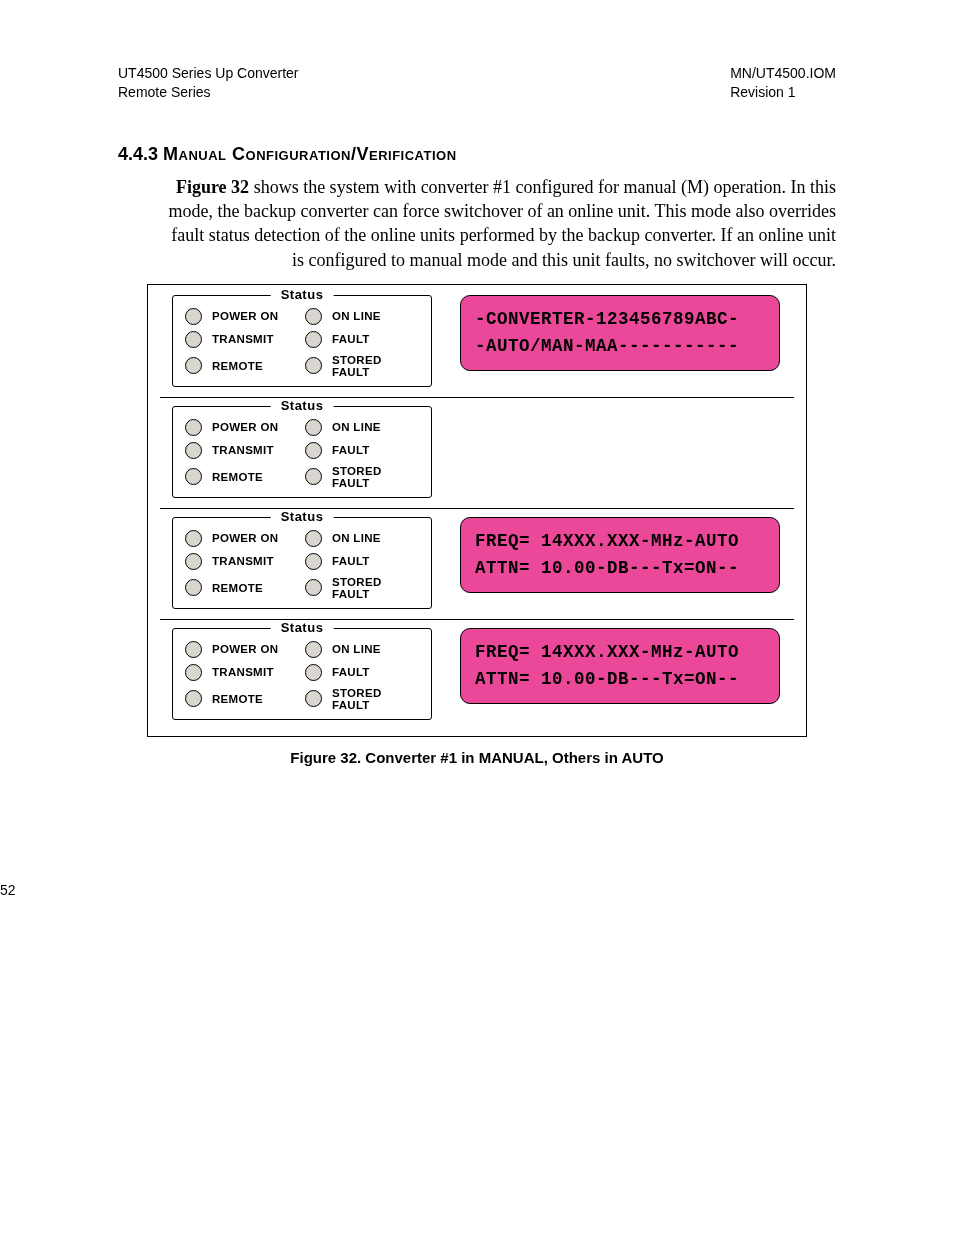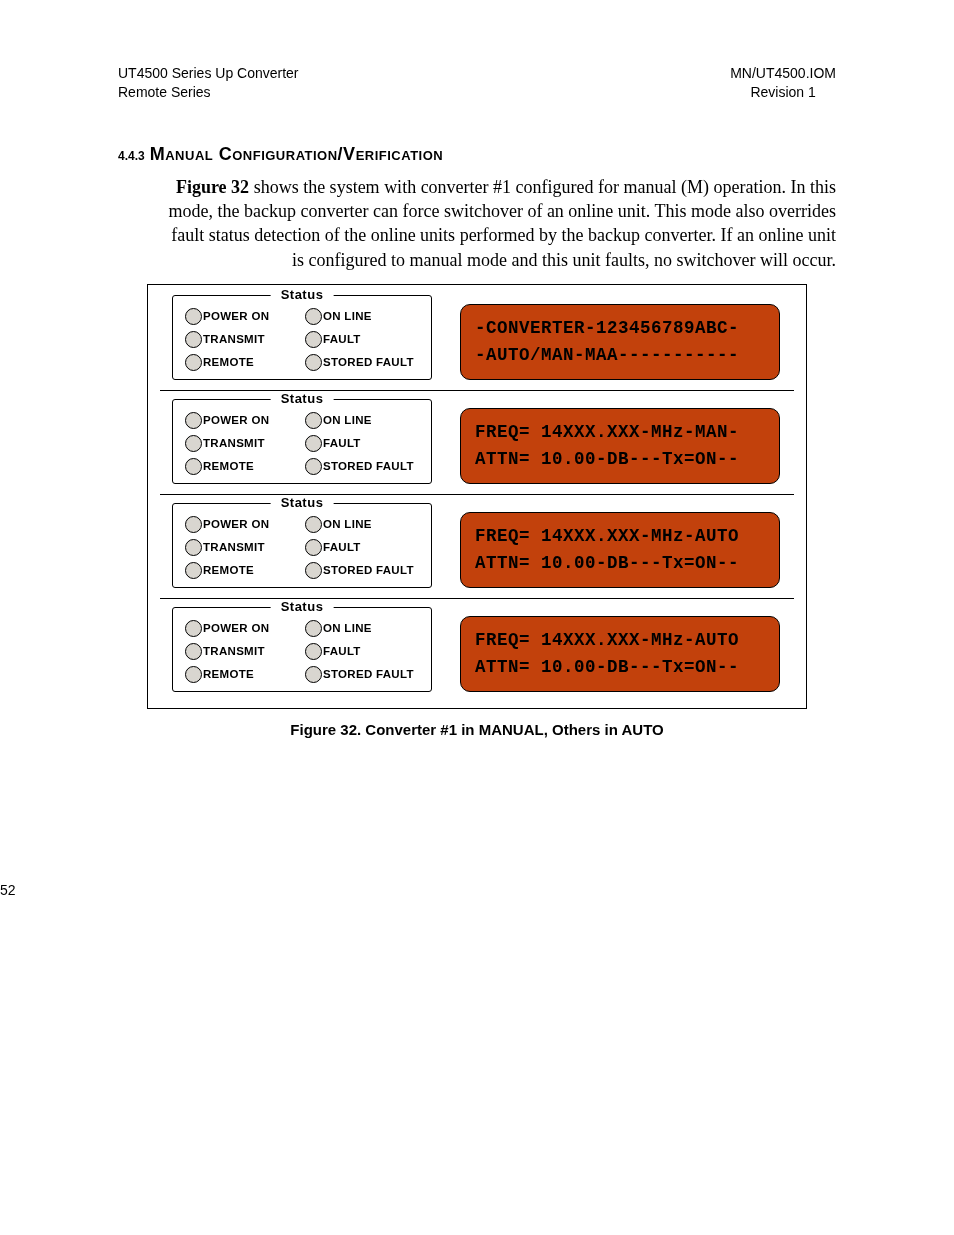--- a/index.html
+++ b/index.html
@@ -24,21 +24,21 @@
     line-height: 1.35;
     margin-bottom: 42px;
   }
   .section-heading {
     font-family: Arial, Helvetica, sans-serif;
     font-weight: bold;
     font-size: 18px;
     margin: 0 0 10px 0;
   }
   .section-heading .numbers {
-    font-size: 12px;
+    font-size: 18px;
     margin-top: 41px;
   }
   .section-heading .smallcaps {
     font-variant: small-caps;
     letter-spacing: 0.5px;
     margin-top: 36px;
   }
   .body-para {
     font-size: 18px;
     line-height: 1.35;
@@ -47,21 +47,21 @@
   }
   .fig-frame {
     margin: 8px auto 12px auto;
     border: 1.5px solid #000;
     width: 660px;
     box-sizing: border-box;
     padding: 6px 12px 6px 12px;
   }
   .unit-row {
     display: flex;
-    align-items: flex-end;
+    align-items: flex-start;
     padding: 4px 0 10px 0;
   }
   .unit-row + .unit-row {
     border-top: 1px solid #000;
     padding-top: 8px;
   }
   .status-box {
     position: relative;
     border: 1.5px solid #000;
     border-radius: 3px;
@@ -85,21 +85,21 @@
   }
   .led-grid {
     display: grid;
     grid-template-columns: 1fr 1fr;
     row-gap: 6px;
     column-gap: 6px;
   }
   .led-item {
     display: flex;
     align-items: center;
-    gap: 1px;
+    gap: 10px;
   }
   .led-circle {
     width: 15px;
     height: 15px;
     border-radius: 50%;
     border: 1.5px solid #000;
     background: #d9d6d0;
     flex: 0 0 auto;
   }
   .led-label {
@@ -107,21 +107,21 @@
     font-weight: bold;
     font-size: 11.5px;
     letter-spacing: 0.3px;
   }
   .lcd {
     margin-left: 28px;
     width: 320px;
     box-sizing: border-box;
     border: 1.5px solid #000;
     border-radius: 10px;
-    background: #c2410c;
+    background: #ec4899;
     padding: 10px 14px;
     font-family: "Courier New", Courier, monospace;
     font-weight: bold;
     font-size: 17.5px;
     line-height: 1.55;
     white-space: pre;
     letter-spacing: 0.5px;
     color: #000;
   }
   .fig-caption {
@@ -144,21 +144,21 @@
 </head>
 <body>
 
 <div class="page">
 
   <div class="header-row">
     <div>
       <div>UT4500 Series Up Converter</div>
       <div>Remote Series</div>
     </div>
-    <div style="text-align:center">
+    <div style="text-align:left">
       <div>MN/UT4500.IOM</div>
       <div>Revision 1</div>
     </div>
   </div>
 
   <h2 class="section-heading">
     <span class="numbers">4.4.3</span>
     <span class="smallcaps">Manual Configuration/Verification</span>
   </h2>
 
@@ -225,22 +225,20 @@
           <div class="led-item">
               <span class="led-circle"></span>
               <span class="led-label">REMOTE</span>
             </div>
           <div class="led-item">
               <span class="led-circle"></span>
               <span class="led-label">STORED FAULT</span>
             </div>
         </div>
       </div>
-      <div class="lcd"><span>FREQ= 14XXX.XXX-MHz-MAN-</span>
-<span>ATTN= 10.00-DB---Tx=ON--</span></div>
     </div>
 
     <div class="unit-row">
       <div class="status-box">
         <div class="status-legend">Status</div>
         <div class="led-grid">
           <div class="led-item">
               <span class="led-circle"></span>
               <span class="led-label">POWER ON</span>
             </div>

